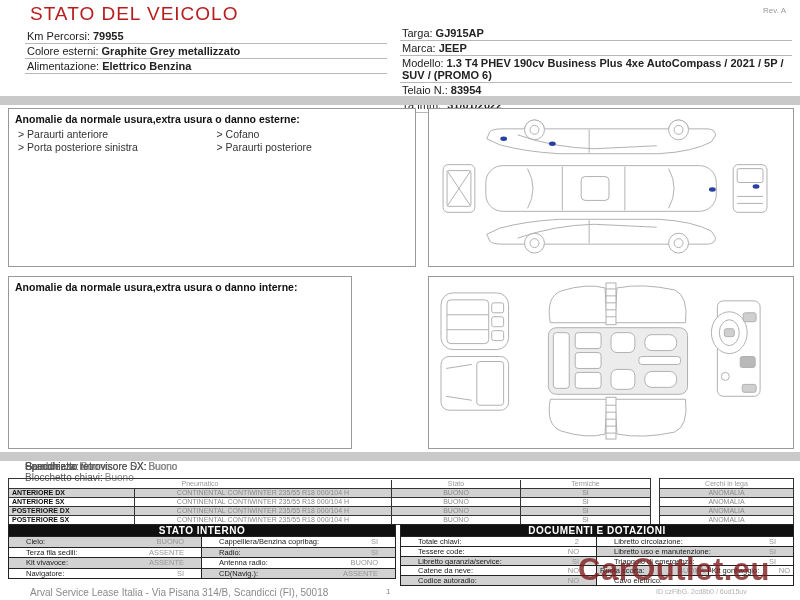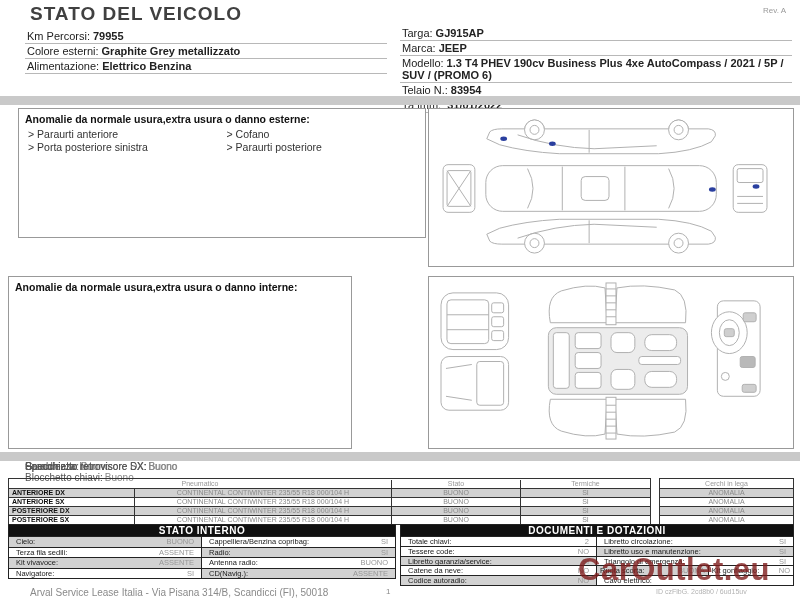--- a/index.html
+++ b/index.html
@@ -3,40 +3,40 @@
 <meta charset="utf-8">
 <style>
   html,body{margin:0;padding:0}
   body{
     width:800px;height:600px;position:relative;overflow:hidden;
     background:#ffffff;color:#222;
     font-family:"Liberation Sans","DejaVu Sans",sans-serif;
     -webkit-font-smoothing:antialiased;
   }
   
-  .doc-title{position:absolute;left:30px;top:3px;font-size:19px;font-weight:bold;
-    color:#404040;letter-spacing:1px}
+  .doc-title{position:absolute;left:30px;top:3px;font-size:19px;font-weight:normal;
+    color:#b91c1c;letter-spacing:1px}
   .rev{position:absolute;right:14px;top:6px;font-size:8px;color:#999}
 
   
   .info-col{position:absolute;font-size:11px;line-height:12px;color:#222}
   #info-left{left:25px;top:29px;width:362px}
   #info-right{left:400px;top:26px;width:392px}
   .info-row{border-bottom:1px solid #b8b8b8;padding:1px 0 1px 2px;min-height:12px}
   .info-row .lbl{font-weight:normal}
   .info-row .val{font-weight:bold;margin-left:3px}
 
   
   .band{position:absolute;left:0;width:800px;height:9px;background:#c9c9c9}
   #band1{top:96px}
   #band2{top:452px}
 
   
   .panel{position:absolute;border:1px solid #999;background:#fff;box-sizing:border-box}
-  #ext-text{left:18px;top:108px;width:408px;height:130px}
+  #ext-text{left:8px;top:108px;width:408px;height:159px}
   #ext-diag{left:428px;top:108px;width:366px;height:159px}
   #int-text{left:8px;top:276px;width:344px;height:173px}
   #int-diag{left:428px;top:276px;width:366px;height:173px}
   .panel-title{font-size:10.5px;font-weight:bold;color:#111;padding:4px 0 3px 6px}
   .anomaly-cols{display:flex;padding-left:9px;font-size:10.5px;color:#333;line-height:13px}
   .anomaly-col{width:200px}
 
   
   #summary{position:absolute;left:25px;top:461px;width:770px;height:22px;font-size:10px}
   .sum-item{position:absolute;top:0;white-space:nowrap}
@@ -60,21 +60,21 @@
 
   
   .btable{position:absolute;top:524px;border:1px solid #222;box-sizing:border-box;font-size:7.5px;background:#fff}
   #stato-interno{left:8px;width:388px}
   #documenti{left:400px;width:394px}
   .tbl-header{background:#101010;color:#fff;font-weight:bold;text-align:center;
     font-size:10px;height:11px;line-height:11px;letter-spacing:.5px}
   .b-row{display:flex;height:9.5px;border-top:1px solid #222}
   #documenti .b-row{height:8.8px}
   .b-half{width:50%;display:flex;justify-content:space-between;align-items:center;
-    padding:0 7px;box-sizing:border-box;overflow:hidden;white-space:nowrap}
+    padding:0 17px;box-sizing:border-box;overflow:hidden;white-space:nowrap}
   .b-half.hl{border-right:1px solid #222}
   .b-lab{color:#1a1a1a}
   .b-val{color:#979797;margin-left:3px}
   .b-mini{display:flex;width:50%;box-sizing:border-box}
   .b-cell{display:flex;justify-content:space-between;align-items:center;padding:0 3px;
     box-sizing:border-box;overflow:hidden;white-space:nowrap}
   .b-cell.c1{width:57%;border-right:1px solid #222}
   .b-cell.c2{width:43%}
 
   

